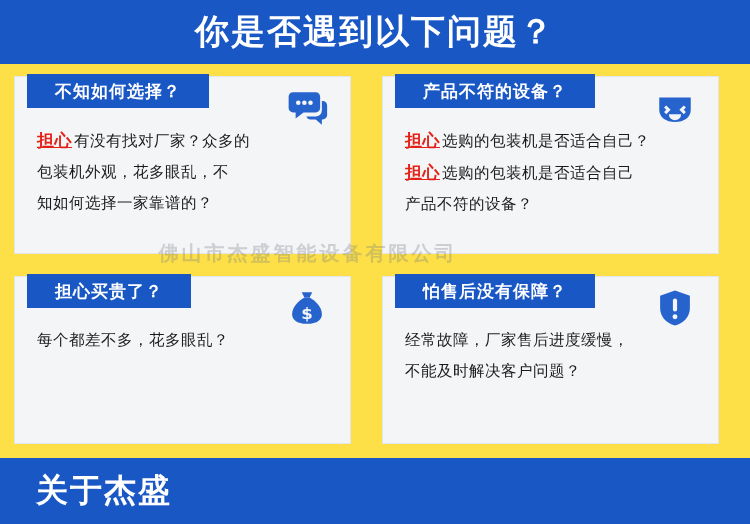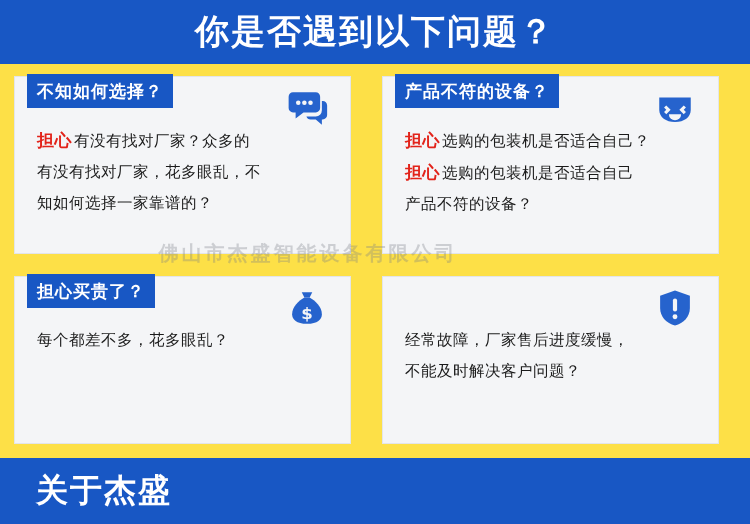--- a/index.html
+++ b/index.html
@@ -68,21 +68,21 @@
   .card.c2 { left: 14px;  top: 212px; height: 168px; }
   .card.c3 { left: 382px; top: 212px; height: 168px; }
 
   .card-tag {
     position: absolute;
     left: 12px; top: -3px;
     height: 34px;
     background: #1857c4;
     color: #fff;
     display: flex; align-items: center;
-    padding: 0 10px;
+    padding: 0 28px;
     font-size: 17px;
     font-weight: bold;
     letter-spacing: 1px;
     font-family: "DejaVu Sans", "Liberation Sans", sans-serif;
     white-space: nowrap;
   }
   .card-icon {
     position: absolute;
     right: 22px; top: 10px;
     width: 42px; height: 42px;
@@ -98,20 +98,21 @@
     color: #1b1b1b;
     font-family: "DejaVu Sans", "Liberation Sans", sans-serif;
     letter-spacing: 0.5px;
   }
   .card-body p { text-indent: 0; }
   .hl {
     color: #e2231a;
     font-weight: bold;
     font-size: 17px;
     padding-right: 2px;
+    text-decoration: underline;
   }
   
   .watermark {
     position: absolute;
     left: 0; top: 240px;
     width: 616px;
     text-align: center;
     font-size: 20px;
     font-weight: bold;
     letter-spacing: 3px;
@@ -138,21 +139,21 @@
         <svg viewBox="0 0 48 48">
           <path fill="currentColor" d="M8 6h26a5 5 0 0 1 5 5v13a5 5 0 0 1-5 5H20l-9 7v-7H8a5 5 0 0 1-5-5V11a5 5 0 0 1 5-5z"></path>
           <circle cx="14" cy="18" r="2.6" fill="#f4f5f7"></circle>
           <circle cx="21" cy="18" r="2.6" fill="#f4f5f7"></circle>
           <circle cx="28" cy="18" r="2.6" fill="#f4f5f7"></circle>
           <path fill="currentColor" d="M41 16h1a5 5 0 0 1 5 5v11a5 5 0 0 1-5 5h-1v6l-7-6h-6a5 5 0 0 1-4.7-3.3H34a7 7 0 0 0 7-7z"></path>
         </svg>
       </div>
       <div class="card-body">
         <p><span class="hl">担心</span><span>有没有找对厂家？众多的</span></p>
-        <p><span>有没有找对厂家，花多眼乱，不</span></p>
+        <p><span>包装机外观，花多眼乱，不</span></p>
         <p><span>知如何选择一家靠谱的？</span></p>
       </div>
     </div>
 
     <div class="card c1">
       <div class="card-tag">产品不符的设备？</div>
       <div class="card-icon">
         <svg viewBox="0 0 48 48">
           <path fill="currentColor" d="M6 12h36v14c0 8.5-7.5 14-18 14S6 34.5 6 26z"></path>
           <path fill="#f4f5f7" d="M14 21l5 5-5 5-2.5-2.5 2.5-2.5-2.5-2.5zM34 21l-5 5 5 5 2.5-2.5-2.5-2.5 2.5-2.5z"></path>
@@ -174,20 +175,21 @@
           <path fill="currentColor" d="M21 12h6c7 4 14 11 14 19 0 6-5 11-17 11S7 37 7 31c0-8 7-15 14-19z"></path>
           <text x="24" y="36" text-anchor="middle" font-size="19" font-weight="bold" fill="#f4f5f7" font-family="DejaVu Sans, sans-serif">$</text>
         </svg>
       </div>
       <div class="card-body">
         <p><span>每个都差不多，花多眼乱？</span></p>
       </div>
     </div>
 
     <div class="card c3">
+      <div class="card-tag">怕售后没有保障？</div>
       <div class="card-icon">
         <svg viewBox="0 0 48 48">
           <path fill="currentColor" d="M24 4l17 6v14c0 10-7 17.5-17 20-10-2.5-17-10-17-20V10z"></path>
           <rect x="21.6" y="13" width="4.8" height="15" rx="2.4" fill="#f4f5f7"></rect>
           <circle cx="24" cy="34" r="2.8" fill="#f4f5f7"></circle>
         </svg>
       </div>
       <div class="card-body">
         <p><span>经常故障，厂家售后进度缓慢，</span></p>
         <p><span>不能及时解决客户问题？</span></p>

